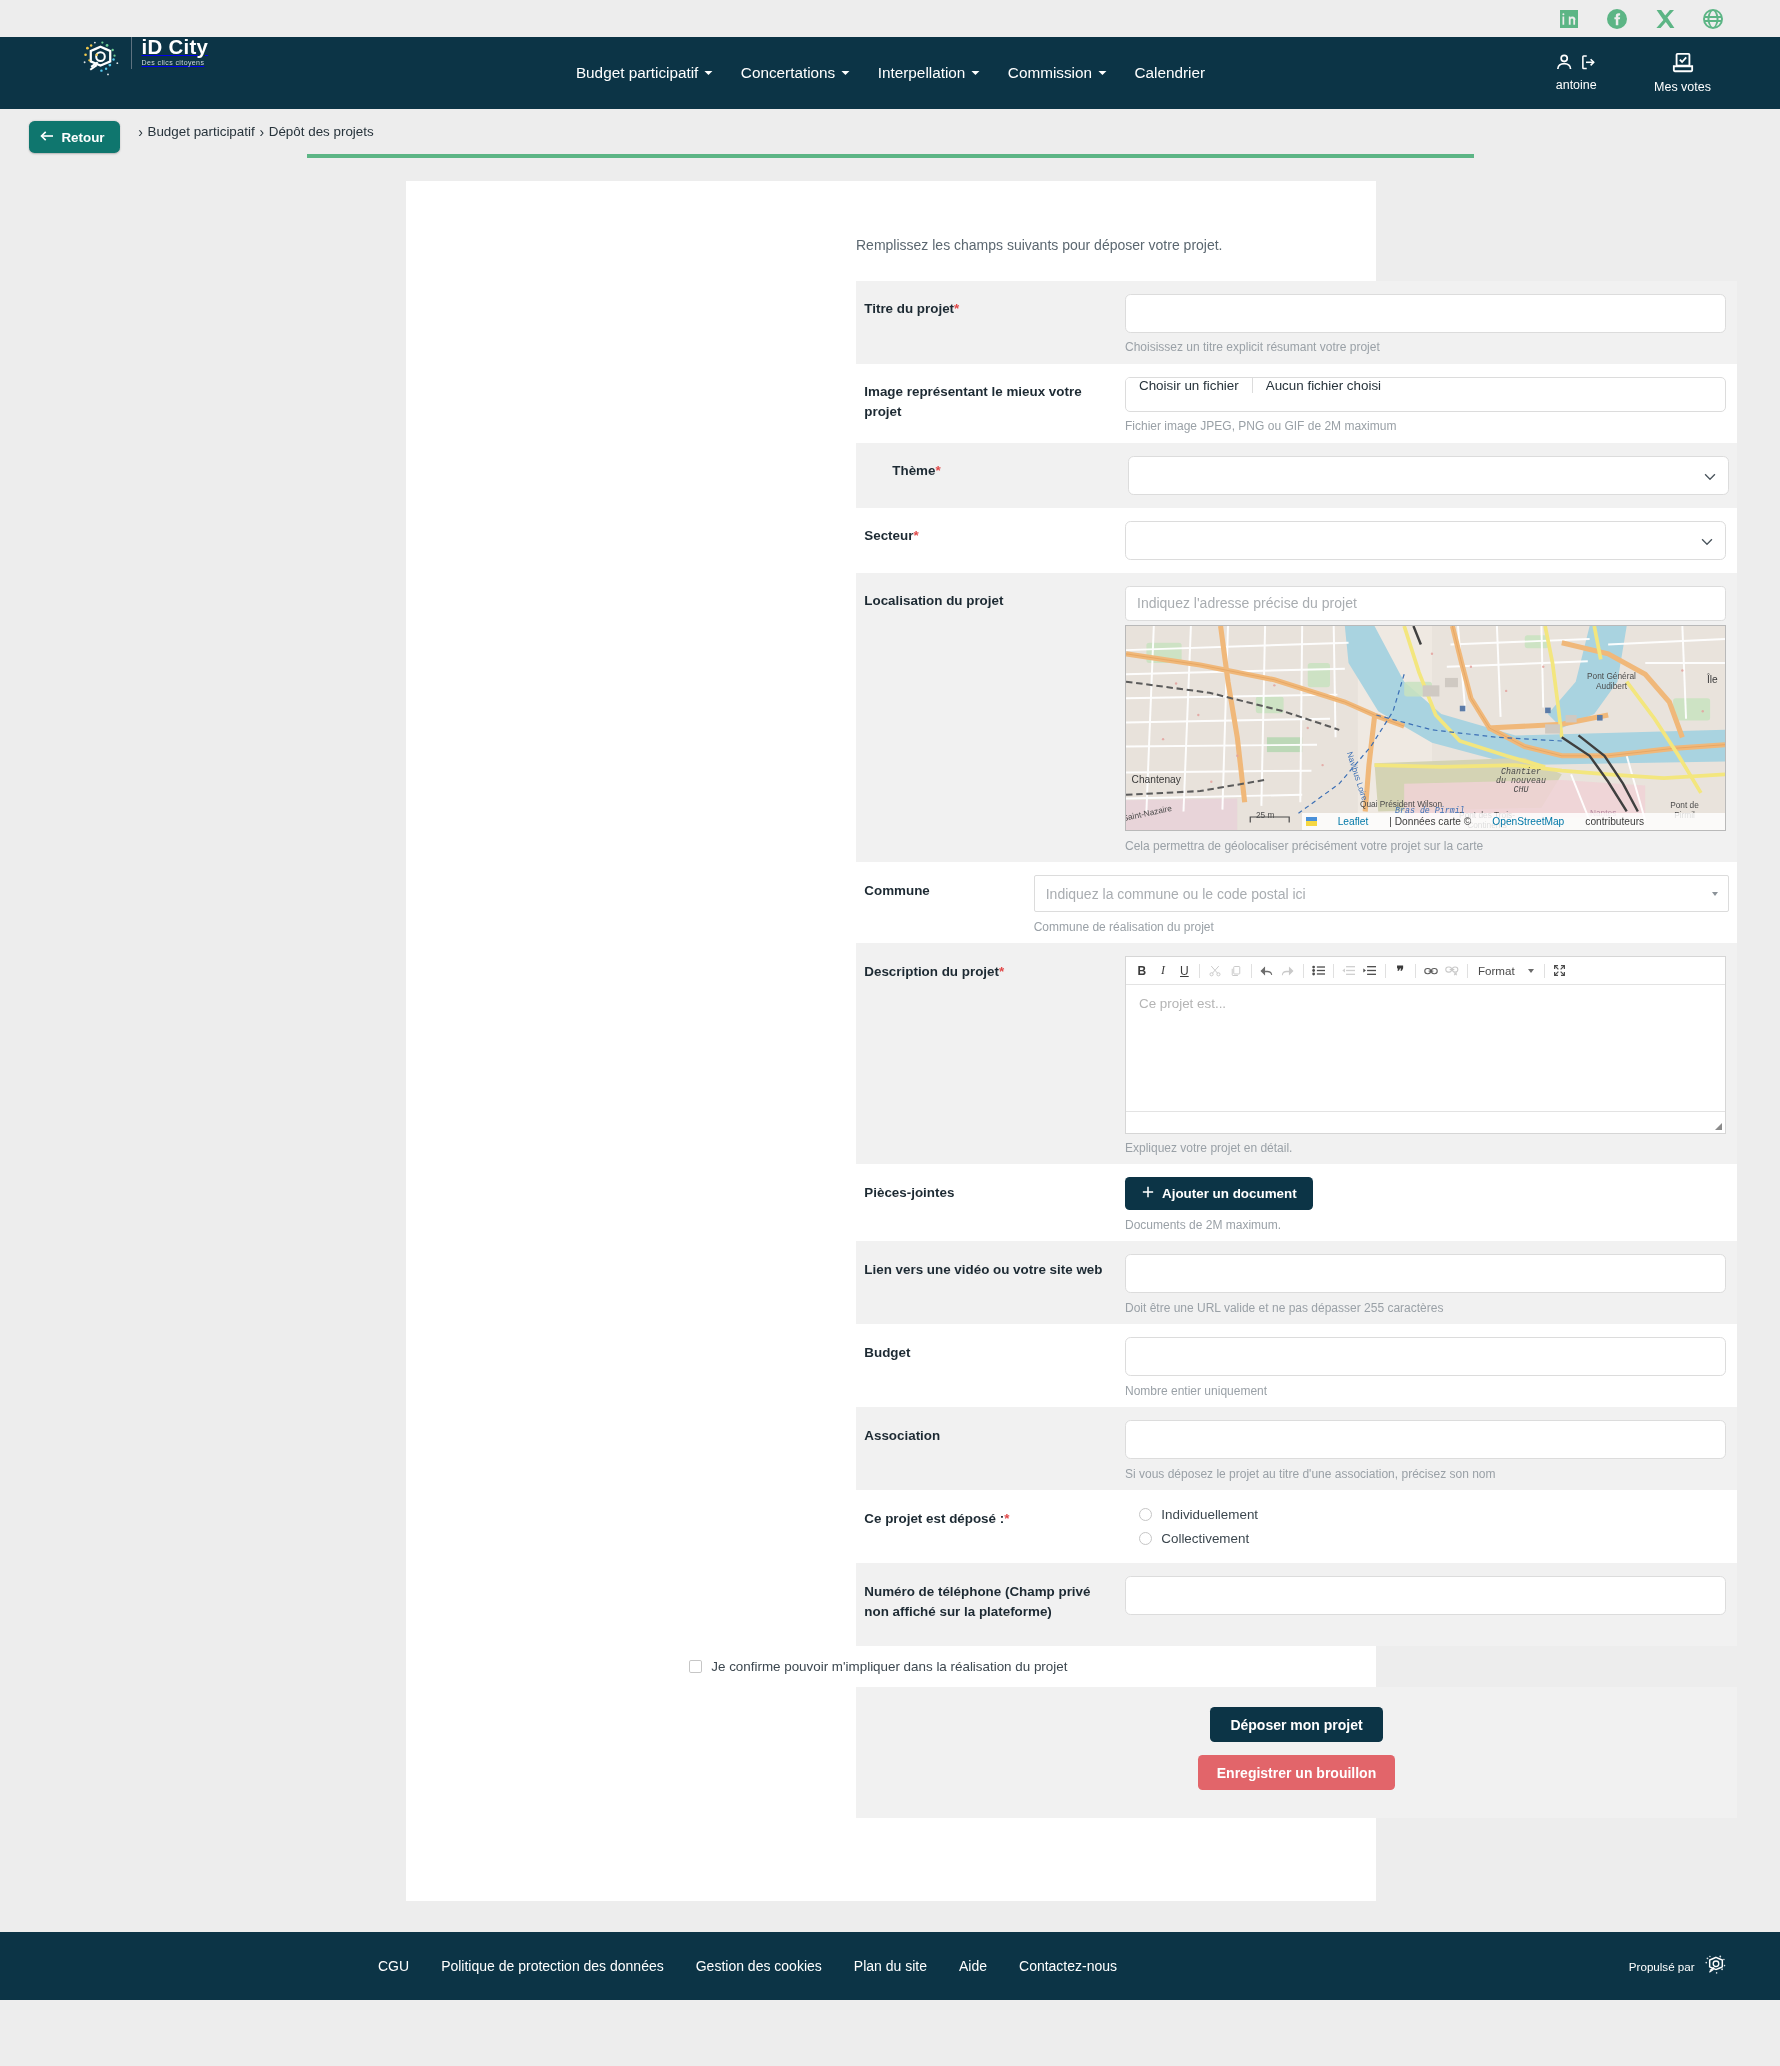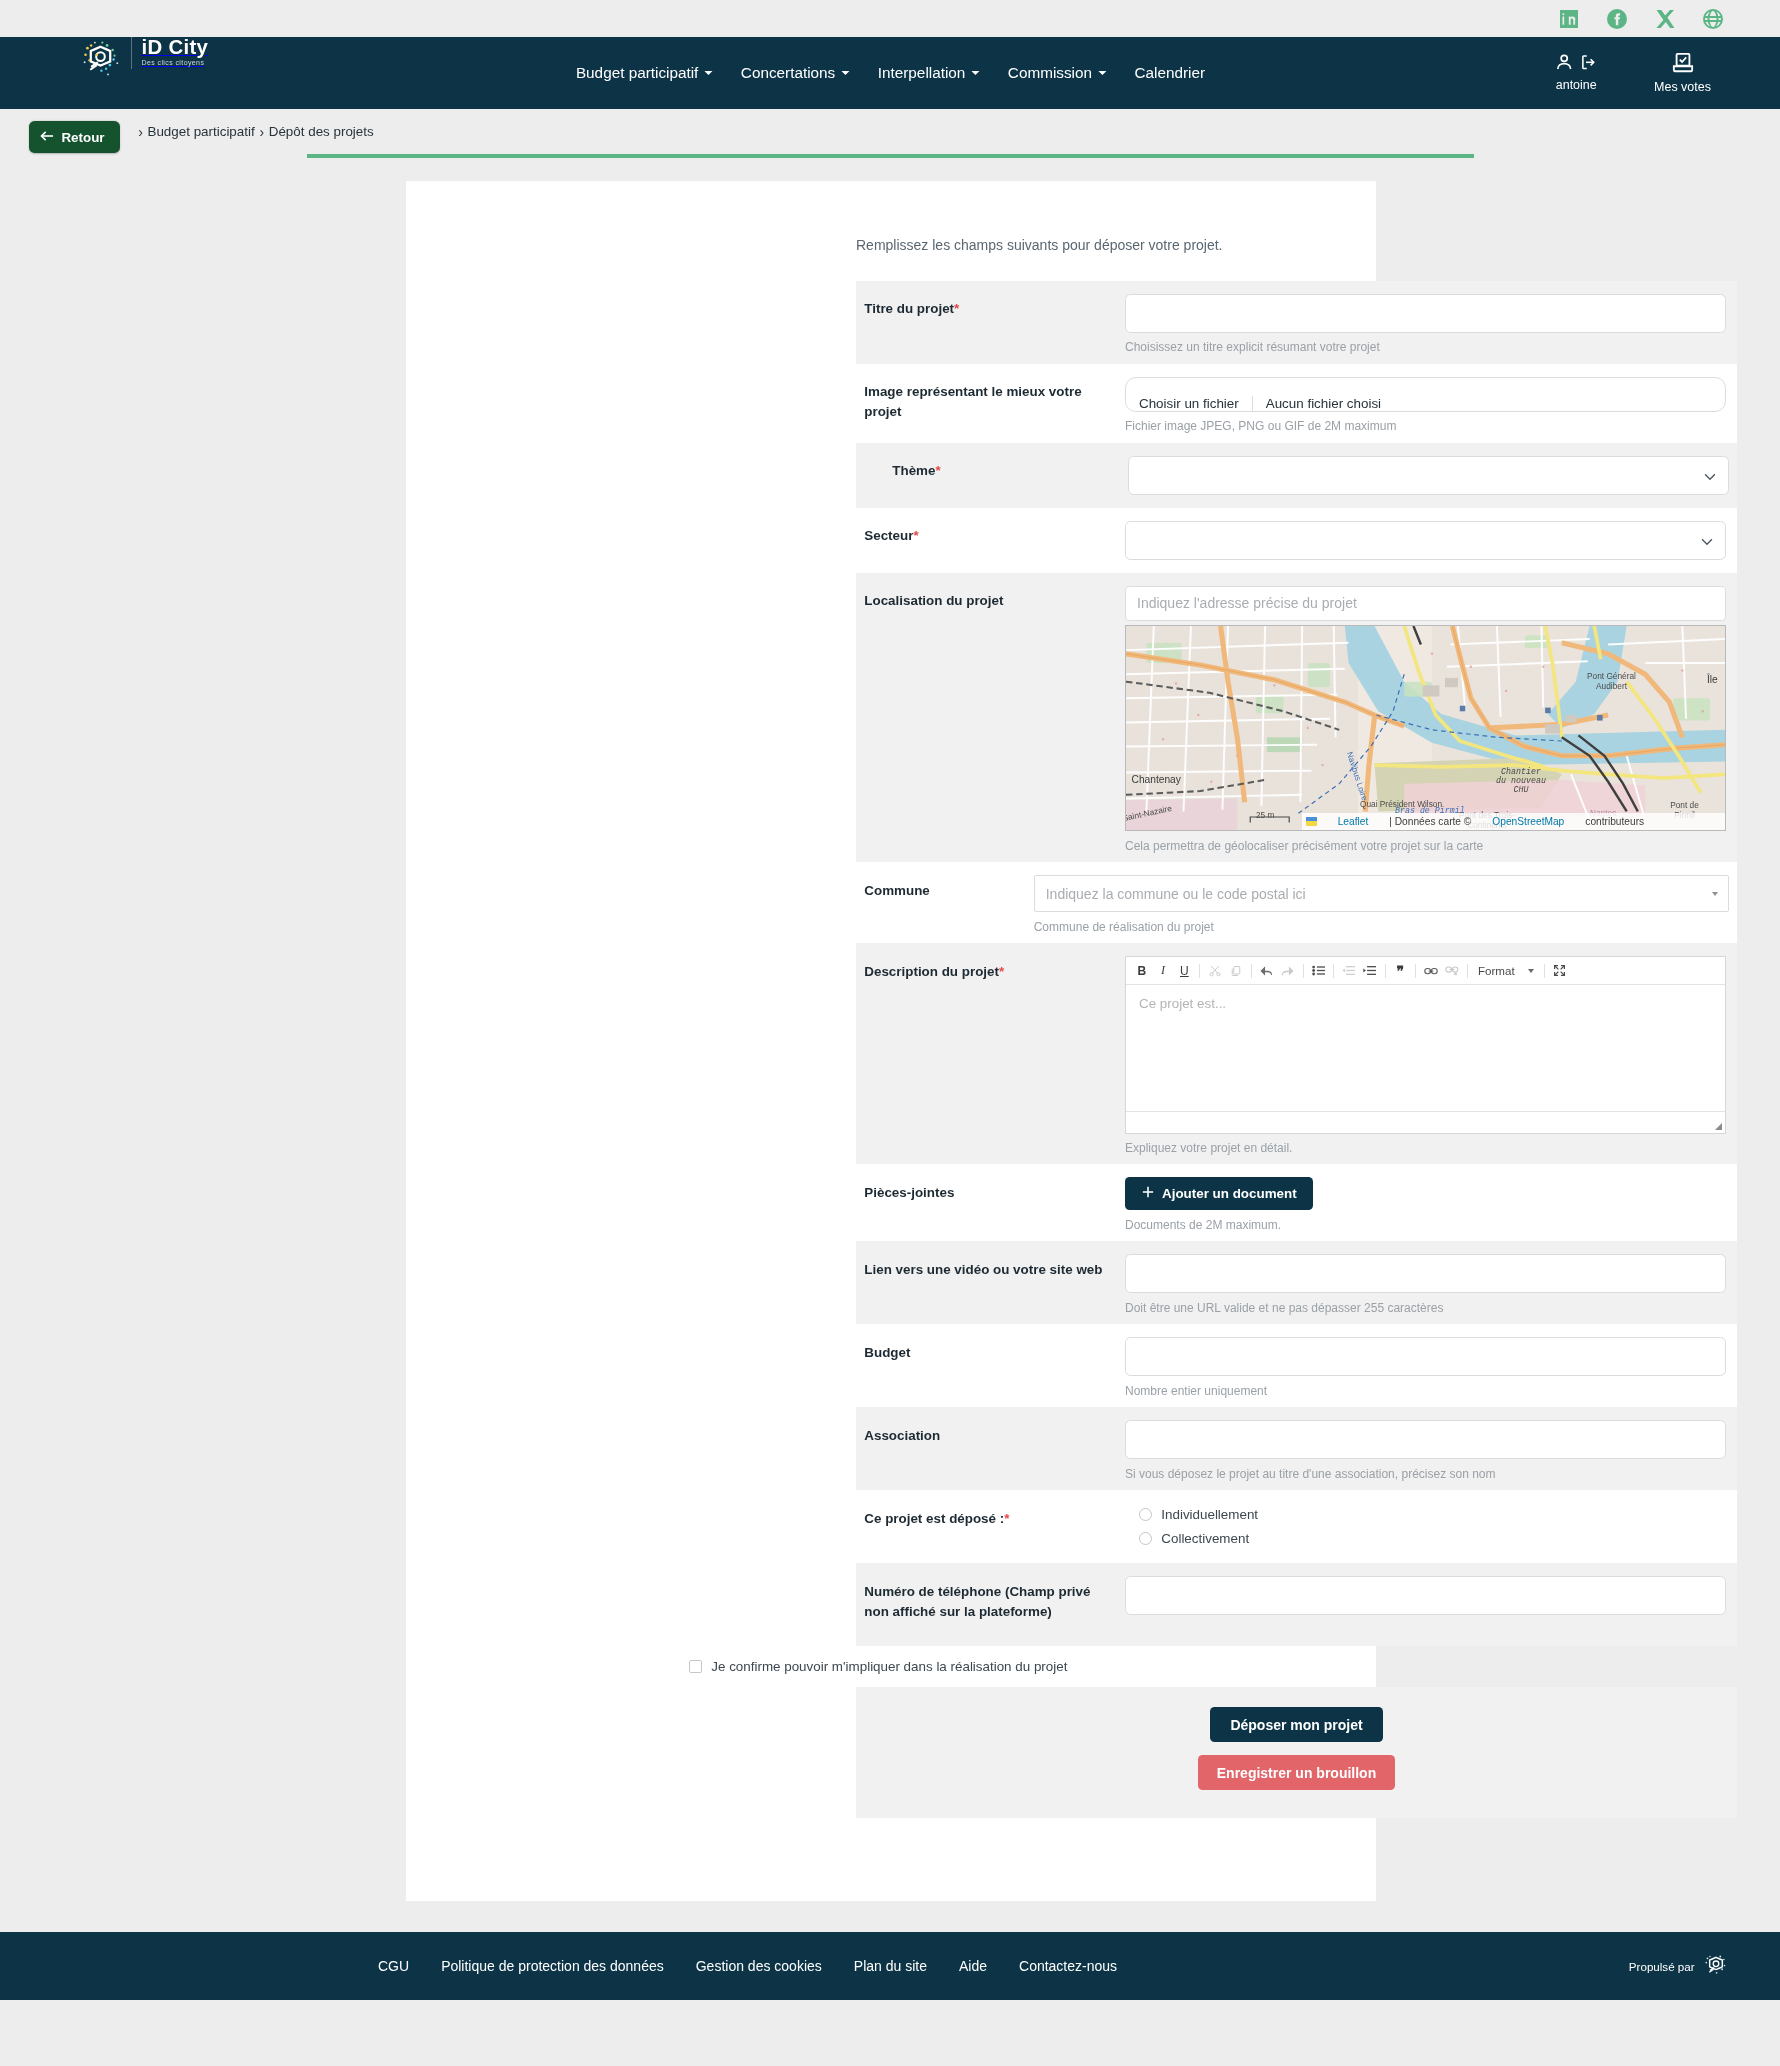--- a/index.html
+++ b/index.html
@@ -95,21 +95,21 @@
   
   .crumb-wrap {
     padding: 13px 0 0 0;
     display: flex;
     align-items: center;
     position: relative;
     height: 43px;
   }
   .back-btn {
     margin-left: 29px;
-    background: #14532d;
+    background: #0f766e;
     color: #fff;
     border: none;
     border-radius: 5.6px;
     height: 32px;
     padding: 0 15px 0 11px;
     font-size: 13.4px;
     font-weight: 700;
     display: flex; align-items: center; gap: 7.4px;
     cursor: pointer;
     font-family: "Liberation Sans", sans-serif;
@@ -195,23 +195,23 @@
   .hint {
     font-size: 12px;
     color: #9aa1a7;
     margin-top: 5.6px;
     line-height: 1.5;
   }
 
   
   .file-row {
     width: 601px; height: 35px;
-    border: 0.9px solid #dcdcdc; border-radius: 11px;
+    border: 0.9px solid #dcdcdc; border-radius: 5px;
     background: #fff;
-    display: flex; align-items: flex-end;
+    display: flex; align-items: flex-start;
     overflow: hidden;
   }
   .file-btn {
     border-right: 0.9px solid #dcdcdc;
     padding: 0 13px;
     display: flex; align-items: center;
     font-size: 13.4px; color: #27333b;
     background: #fff; cursor: pointer;
     font-family: "Liberation Sans", sans-serif;
   }

